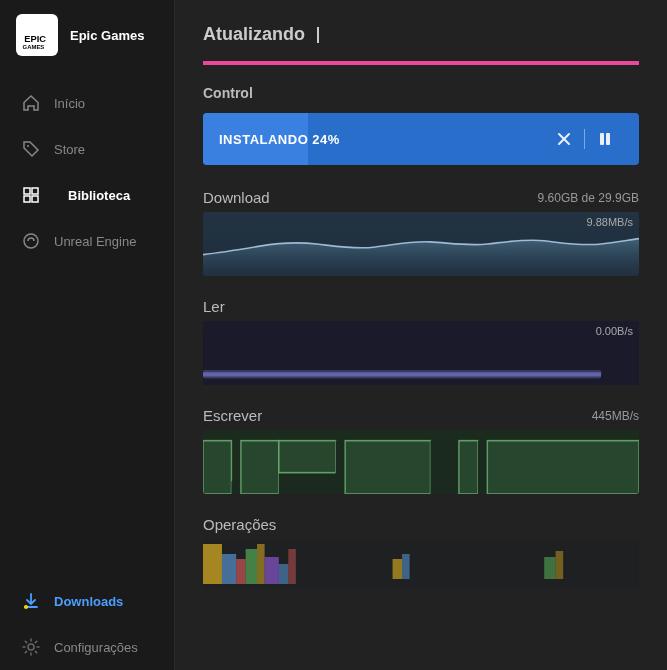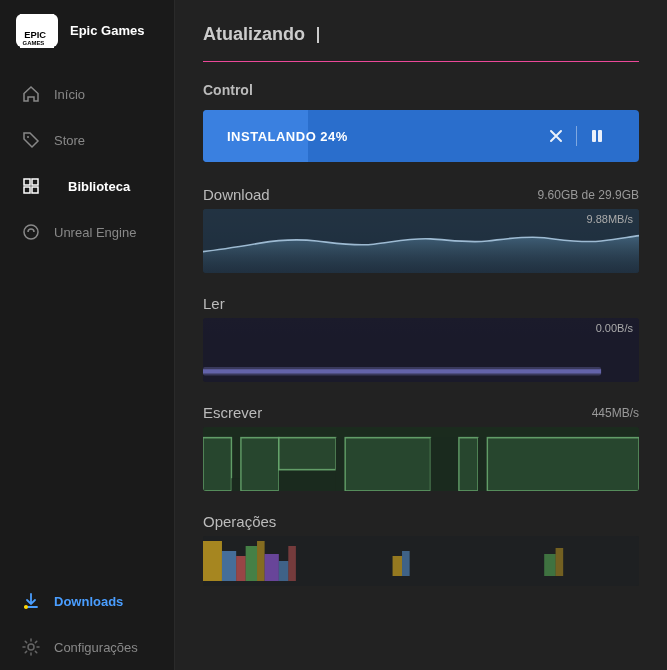--- a/index.html
+++ b/index.html
@@ -27,21 +27,21 @@
     .sidebar-logo {
       display: flex;
       align-items: center;
       padding: 14px 16px;
       gap: 12px;
       margin-bottom: 10px;
     }
 
     .epic-logo {
       width: 42px;
-      height: 33px;
+      height: 42px;
       background: #fff;
       border-radius: 6px;
       display: flex;
       align-items: center;
       justify-content: center;
       flex-shrink: 0;
     }
 
     .epic-logo svg {
       width: 34px;
@@ -94,21 +94,21 @@
       overflow-y: auto;
       padding: 24px 28px;
     }
 
     .page-header {
       display: flex;
       align-items: center;
       gap: 8px;
       margin-bottom: 20px;
       padding-bottom: 16px;
-      border-bottom: 1px solid #ec4899;
+      border-bottom: 4px solid #ec4899;
     }
 
     .page-title {
       font-size: 18px;
       font-weight: 600;
       color: #ccc;
     }
 
     .updating-cursor {
       display: inline-block;
@@ -133,21 +133,21 @@
     }
 
     
     .control-section {
       margin-bottom: 24px;
     }
 
     .install-bar-container {
       background: #2a6ecc;
       border-radius: 4px;
-      padding: 8px;
+      padding: 0;
       display: flex;
       align-items: center;
       height: 52px;
       position: relative;
       overflow: hidden;
     }
 
     .install-progress-fill {
       position: absolute;
       left: 0;

